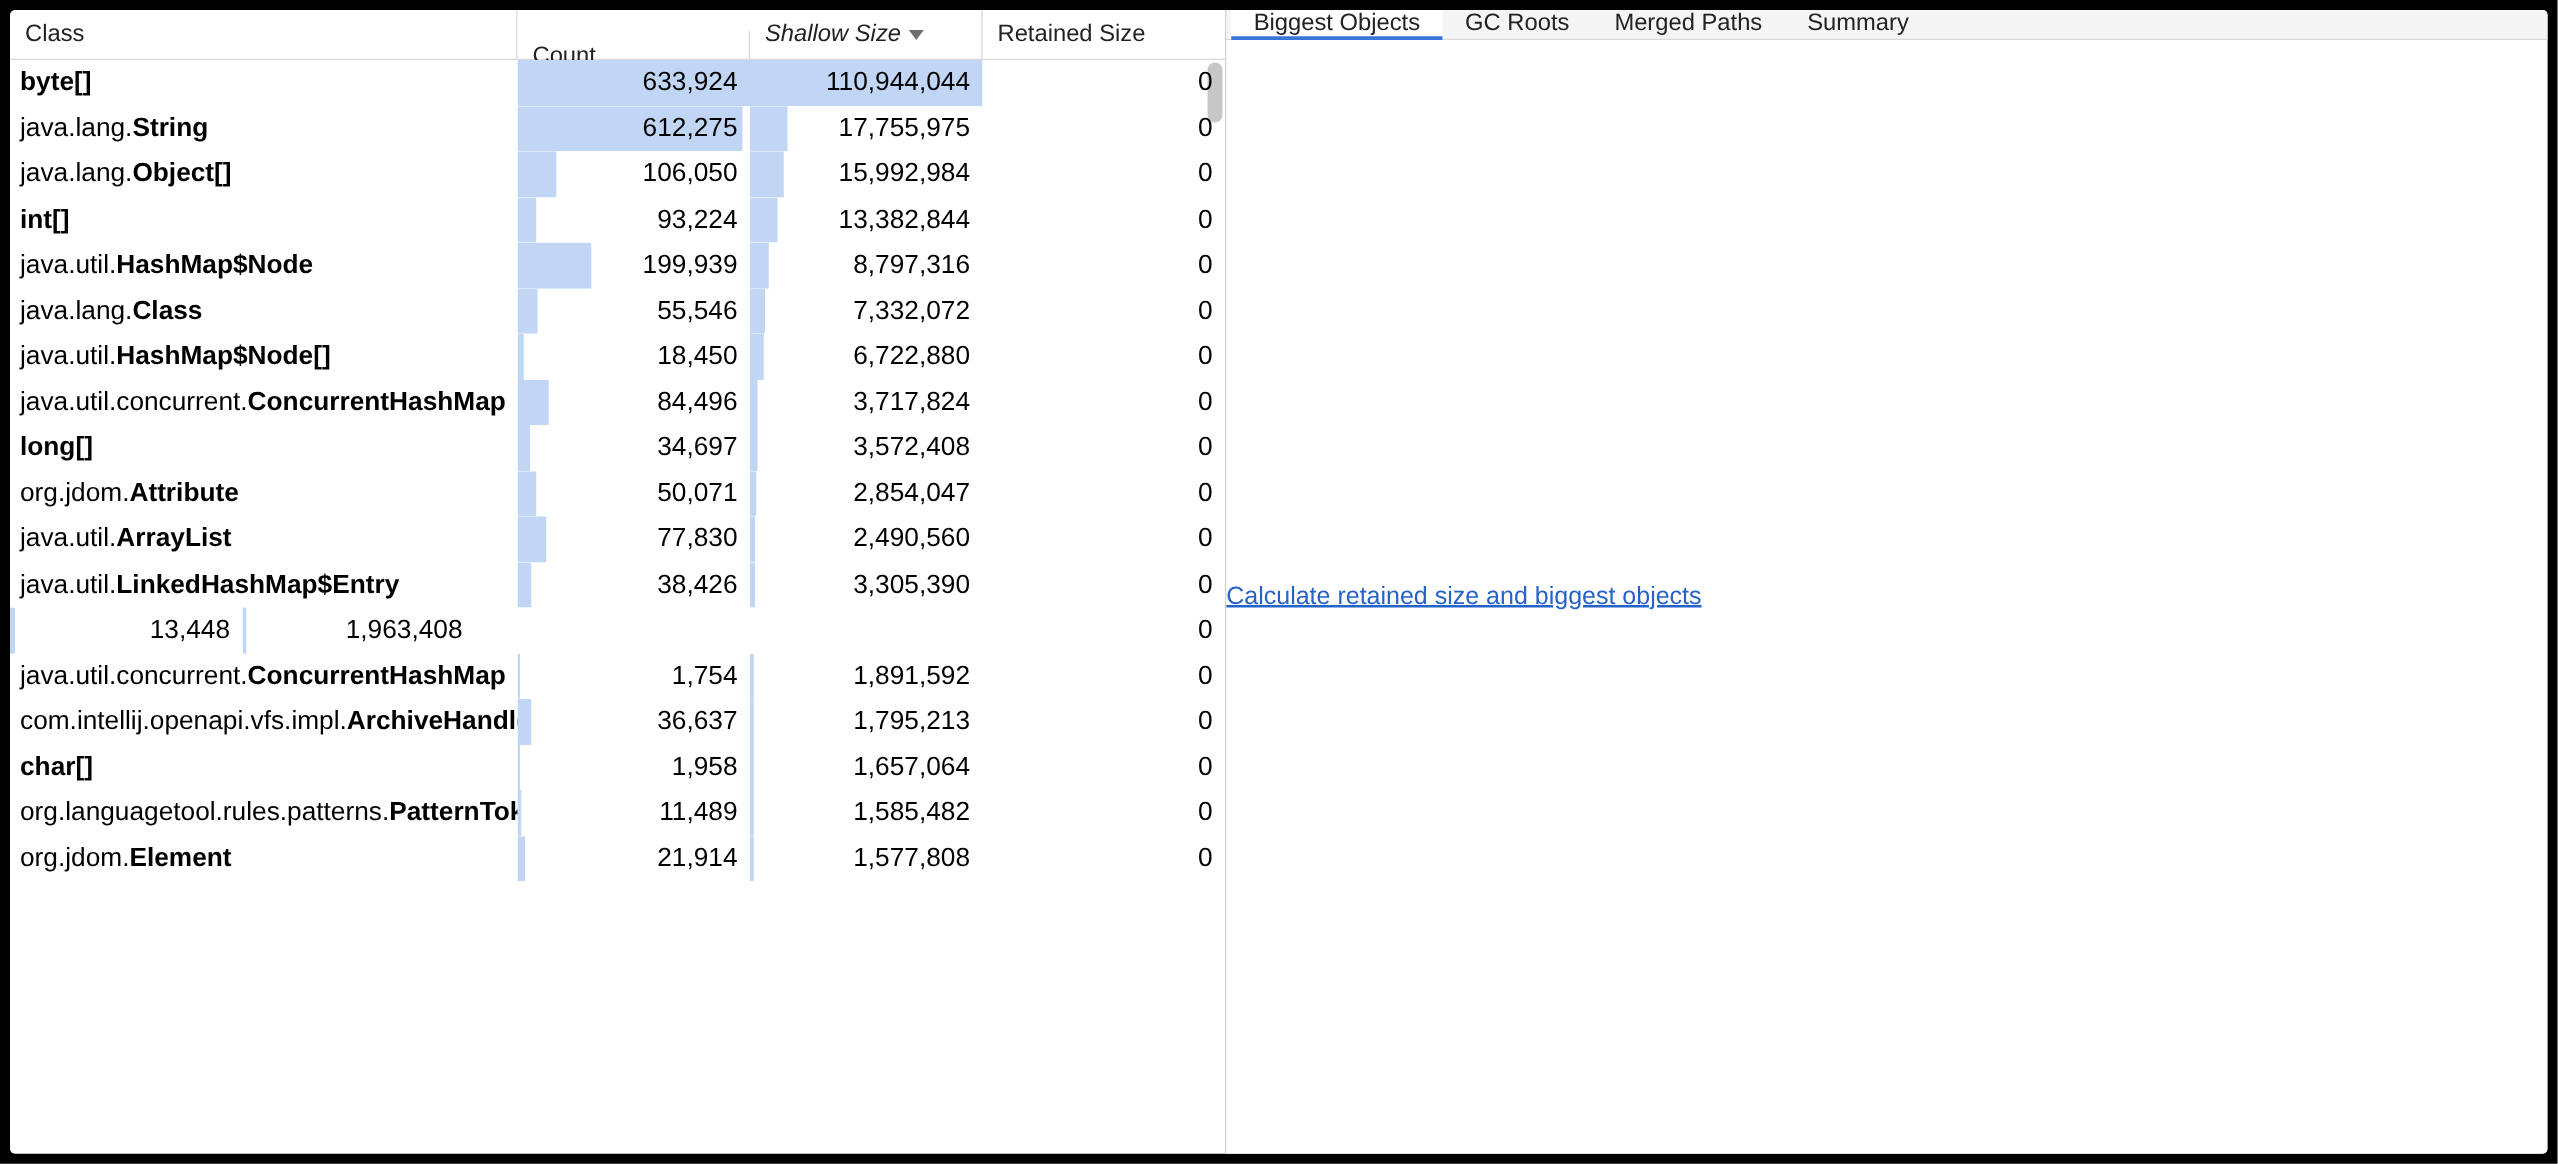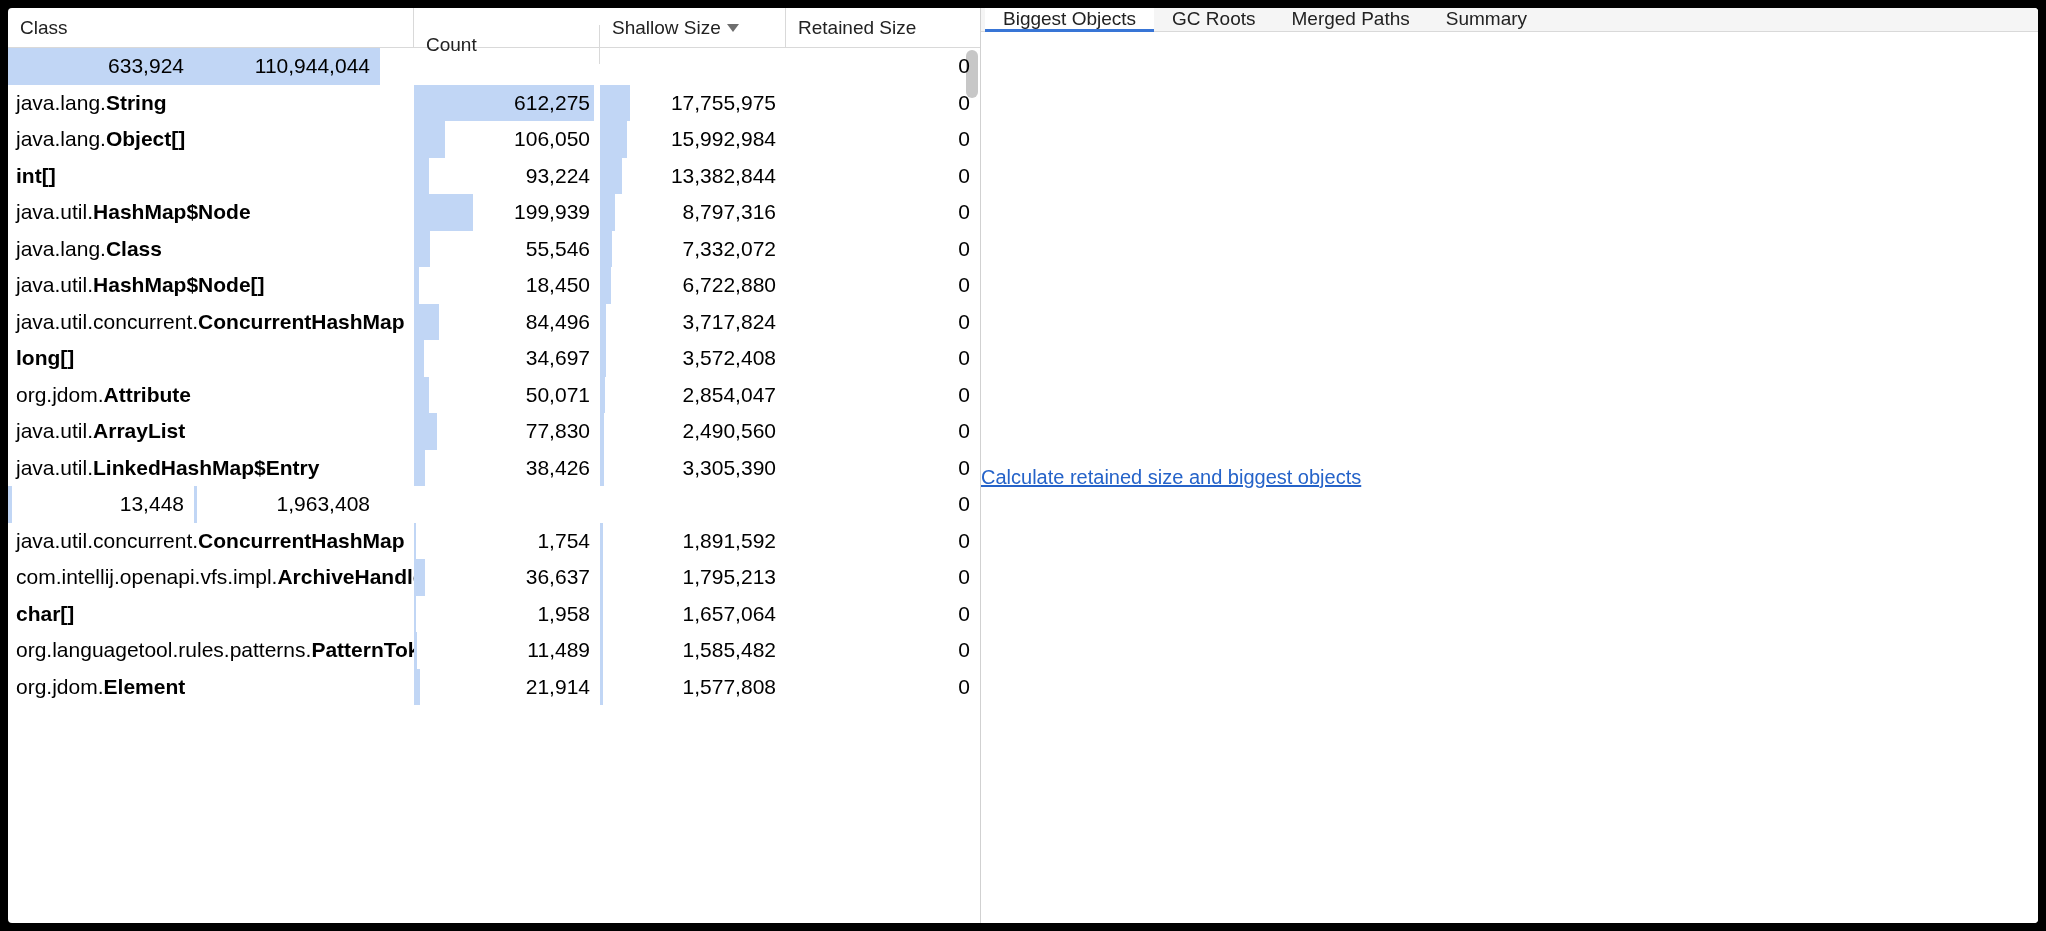--- a/index.html
+++ b/index.html
@@ -43,21 +43,21 @@
     height: 100%;
     display: flex;
     align-items: center;
     color: #222;
     font-size: 19px;
     cursor: pointer;
     user-select: none;
   }
   .th.class { flex: 0 0 406px; }
   .th.count { flex: 0 0 186px; margin-top: 34px; }
-  .th.shallow { flex: 0 0 186px; }
+  .th.shallow { flex: 0 0 186px; font-style: italic; }
   .th.retained { flex: 1; border-right: none; }
   .sort-icon {
     margin-left: 6px;
     display: inline-block;
     width: 0; height: 0;
     border-left: 6px solid transparent;
     border-right: 6px solid transparent;
     border-top: 8px solid #6e6e6e;
   }
   .table-body {
@@ -159,20 +159,24 @@
       <div class="th shallow">
         <span>Shallow Size</span>
         <span class="sort-icon"></span>
       </div>
       <div class="th retained">
         <span>Retained Size</span>
       </div>
     </div>
     <div class="table-body" id="table-body">
         <div class="row">
+          <div class="cell class">
+            <span class="pkg"></span>
+            <span class="cls-name">byte[]</span>
+          </div>
           <div class="cell num count">
             <div class="bar" style="width: 186px;"></div>
             <span class="num-text">633,924</span>
           </div>
           <div class="cell num shallow">
             <div class="bar" style="width: 186px;"></div>
             <span class="num-text">110,944,044</span>
           </div>
           <div class="cell num retained">
             <span class="num-text">0</span>

